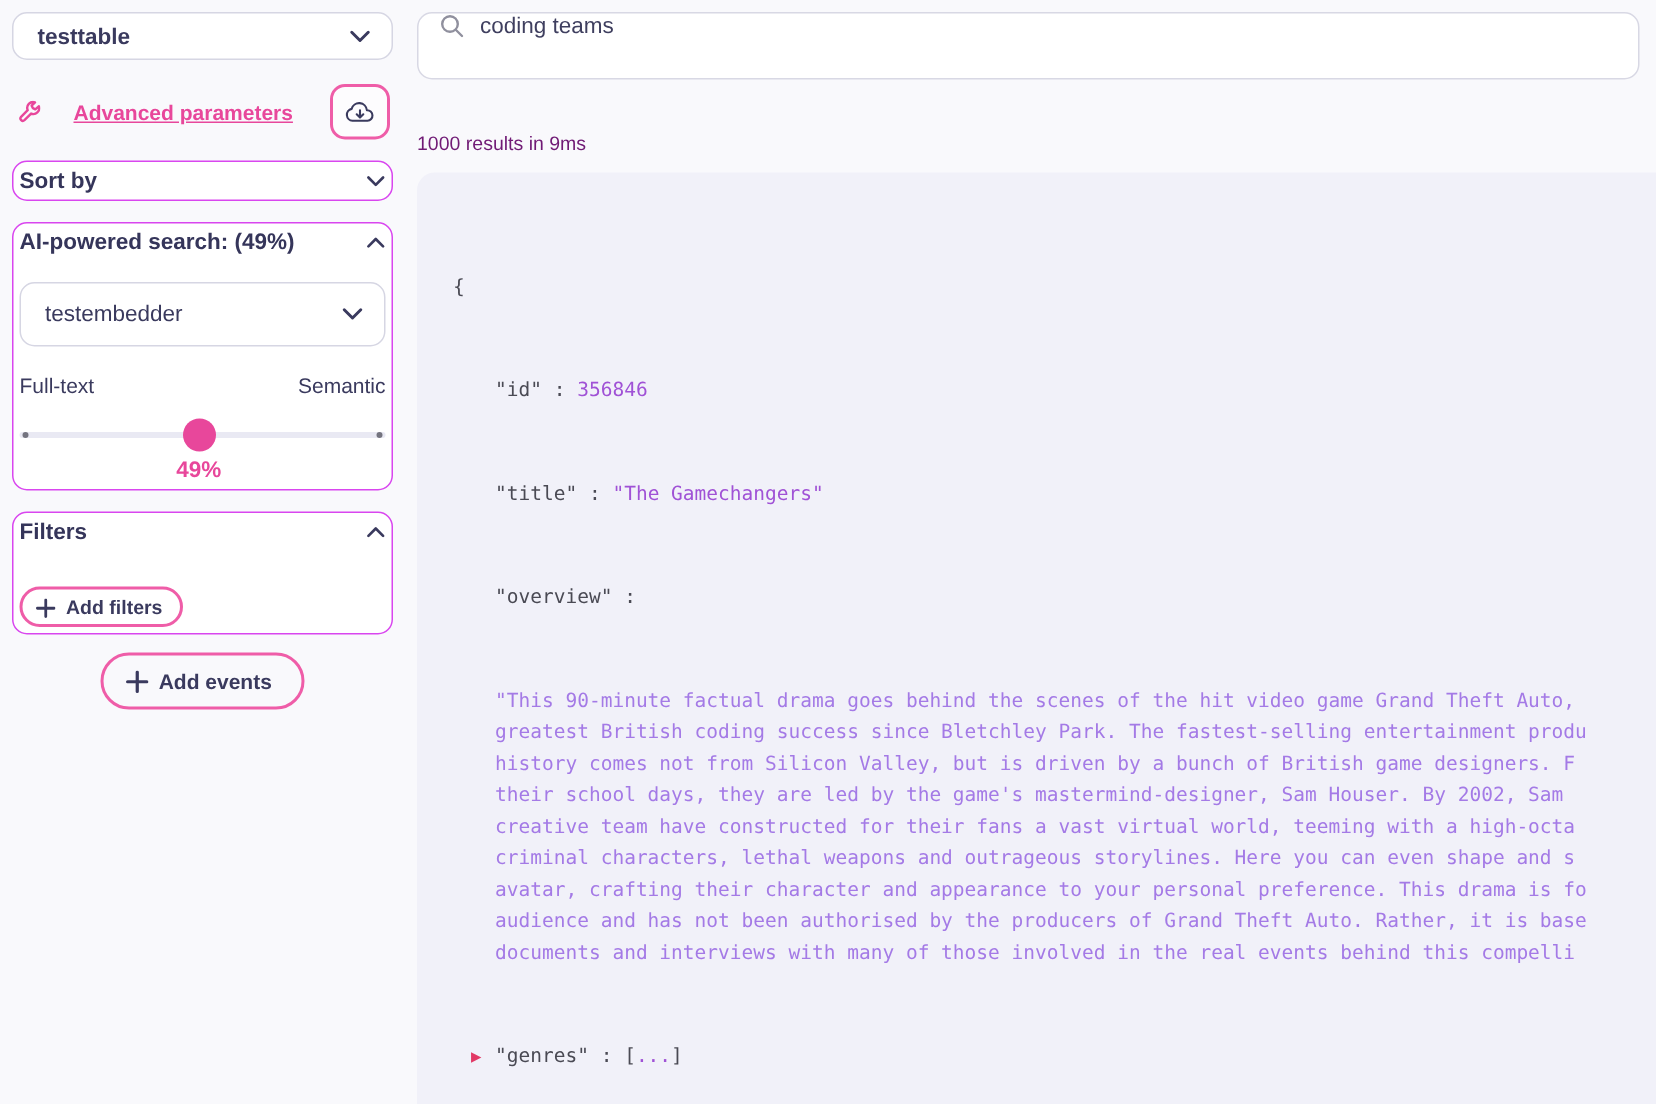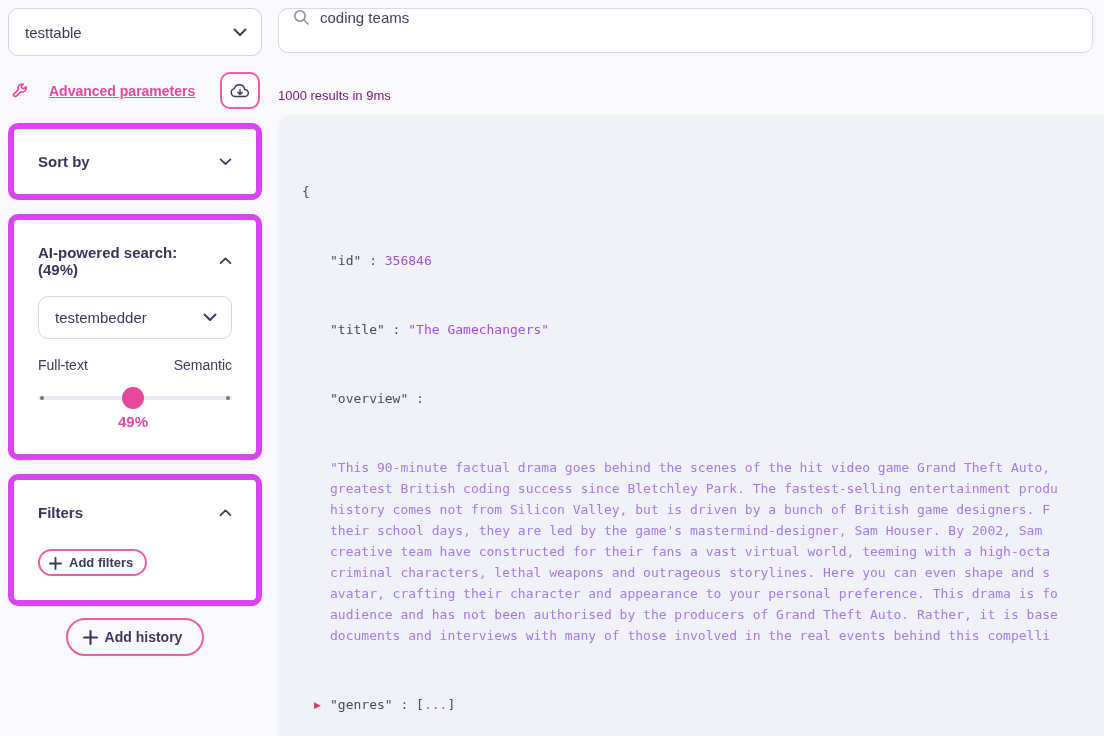--- a/index.html
+++ b/index.html
@@ -10,24 +10,24 @@
     color: #3a3a5e;
   }
   .app { display: flex; width: 1104px; height: 736px; }
 
   
   .sidebar { width: 270px; flex: 0 0 270px; padding: 8px; }
   .select-box {
     background: #fff;
     border: 1px solid #d6d6e3;
     border-radius: 10px;
-    height: 48px;
+    height: 32px;
     display: flex; align-items: center; justify-content: space-between;
     padding: 0 14px 0 16px;
-    font-size: 15px; font-weight: 400; color: #3a3a5e;
+    font-size: 15px; font-weight: 700; color: #3a3a5e;
     cursor: pointer;
   }
   .adv-row {
     margin-top: 16px;
     display: flex; align-items: center; justify-content: space-between;
     padding: 0 2px 0 4px;
   }
   .adv-link {
     display: flex; align-items: center; gap: 22px;
     color: #e8479b; font-size: 14px; font-weight: 700;
@@ -35,24 +35,24 @@
   }
   .icon-btn {
     width: 40px; height: 37px;
     border: 2px solid #ef5da8; border-radius: 10px;
     background: #fdfcfe;
     display: flex; align-items: center; justify-content: center;
     cursor: pointer;
   }
   .panel {
     background: #fff;
-    border: 6px solid #d946ef;
+    border: 1px solid #d946ef;
     border-radius: 10px;
     margin-top: 14px;
-    padding: 24px;
+    padding: 4px;
   }
   .panel-header {
     display: flex; align-items: center; justify-content: space-between;
     cursor: pointer;
   }
   .panel-title { font-size: 15px; font-weight: 700; color: #35355a; }
 
   .embedder-select { margin-top: 18px; height: 43px; font-weight: 400; }
 
   .ratio-labels {
@@ -225,21 +225,21 @@
       </button>
     </div>
 
     <div class="facets-wrap">
       <button class="pill-btn add-facets">
         <span>
           <svg width="15" height="15" viewBox="0 0 14 14">
               <path d="M7 1v12M1 7h12" stroke="#3a3a5e" stroke-width="2" stroke-linecap="round"></path>
             </svg>
         </span>
-        <span>Add history</span>
+        <span>Add events</span>
       </button>
     </div>
   </div>
 
   <div class="main">
 
     <div class="search-bar">
       <span>
         <svg width="17" height="17" viewBox="0 0 17 17">
             <circle cx="7" cy="7" r="5.2" fill="none" stroke="#90909e" stroke-width="1.6"></circle>

